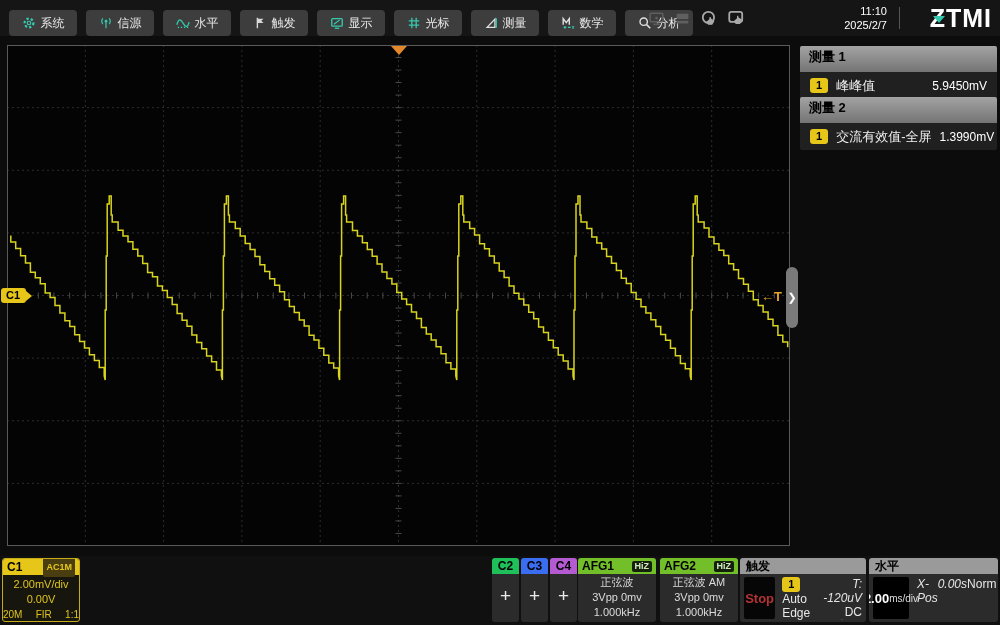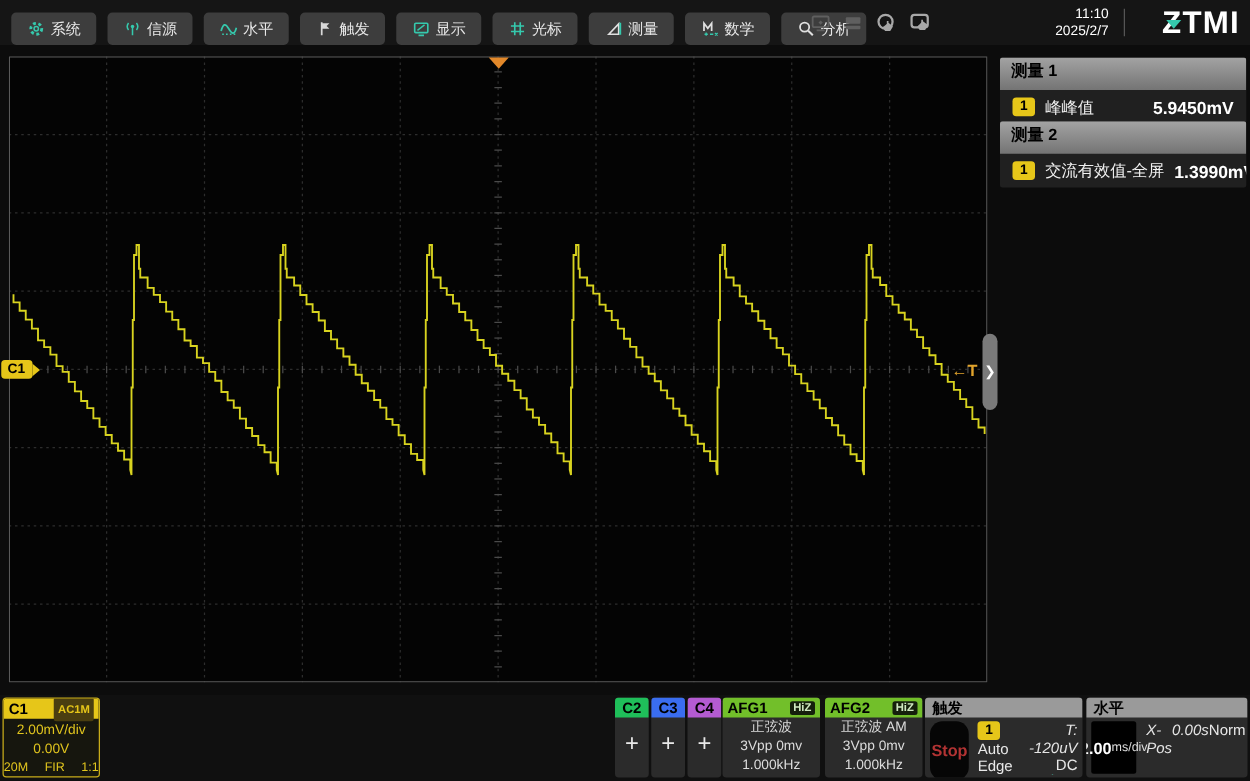--- a/index.html
+++ b/index.html
@@ -44,21 +44,21 @@
 
   
   .meas-card { position:absolute; left:800px; width:197px; background:#202020; border-radius:2px; overflow:hidden; }
   .meas-card.m1 { top:46px; } .meas-card.m2 { top:97px; }
   .meas-head { height:26px; background:linear-gradient(#a3a3a3,#747474); color:#000;
                font-size:13px; font-weight:bold; line-height:22px; padding-left:9px; }
   .meas-row { height:27px; display:flex; align-items:center; padding:0 10px; gap:8px; cursor:pointer; }
   .badge { background:#e6c619; color:#000; font-size:11px; font-weight:bold; padding:0 6px;
            height:15px; line-height:15px; border-radius:3px; flex:none; }
   .meas-label { color:#f0f0f0; font-size:13px; white-space:nowrap; }
-  .meas-value { margin-left:auto; color:#fff; font-size:14px;font-weight:bold; }
+  .meas-value { margin-left:auto; color:#fff; font-size:12px; }
 
   
   .bottombar { position:absolute; left:0; top:556px; width:1000px; height:69px; background:#101010; }
   .box { position:absolute; top:2px; height:64px; background:#2b2b2b; border-radius:3px; overflow:hidden; }
   .box-head { height:16px; display:flex; align-items:center; padding:0 4px; font-size:12px;
               font-weight:bold; color:#000; }
 
   .c1box { left:2px; width:78px; background:#16160e; border:1px solid #c7ac1a; }
   .c1box .box-head { background:#e6c619; justify-content:space-between; }
   .acbadge { background:#4a3e10; color:#e6c619; font-size:9px; font-weight:bold;
@@ -75,23 +75,23 @@
   .afg1 { left:578px; } .afg2 { left:660px; }
   .afgbox .box-head { justify-content:space-between; }
   .hizbadge { background:#15200c; color:#cfe8c0; font-size:9px; font-weight:bold;
               padding:0 3px; border-radius:2px; line-height:11px; }
   .afgbody { color:#dcdcdc; font-size:11px; text-align:center; line-height:15px; padding-top:1px; }
 
   .trigbox { left:740px; width:126px; }
   .horbox { left:869px; width:129px; }
   .trigbox .box-head, .horbox .box-head { background:#9a9a9a; padding-left:6px; }
   .trig-grid { display:flex; padding:3px 4px 0 4px; gap:7px; }
-  .stopbox { width:36px; height:47px; background:#060606; color:#b23333; font-weight:bold;
+  .stopbox { width:36px; height:42px; background:#060606; color:#b23333; font-weight:bold;
              font-size:13px; display:flex; align-items:center; justify-content:center;
-             border-radius:10px; cursor:pointer; }
+             border-radius:2px; cursor:pointer; }
   .trig-col { display:flex; flex-direction:column; justify-content:space-between; height:43px;
               font-size:12px; color:#e8e8e8; }
   .trig-col .badge { align-self:flex-start; }
   .orange { color:#e5e5e5;font-style:italic; } .cyan { color:#35b8dc; }
   .hor-grid { display:flex; padding:3px 5px 0 4px; gap:8px; }
   .scalebox { width:36px; height:42px; background:#000; color:#fff; display:flex; flex-direction:row;
               align-items:center; justify-content:center; border-radius:2px; cursor:pointer; }
   .scalebox .big { font-size:13px; font-weight:bold; }
   .scalebox .unit { font-size:10px; color:#ddd; }
   .hor-col { display:flex; flex-direction:row; justify-content:space-between; height:43px;

